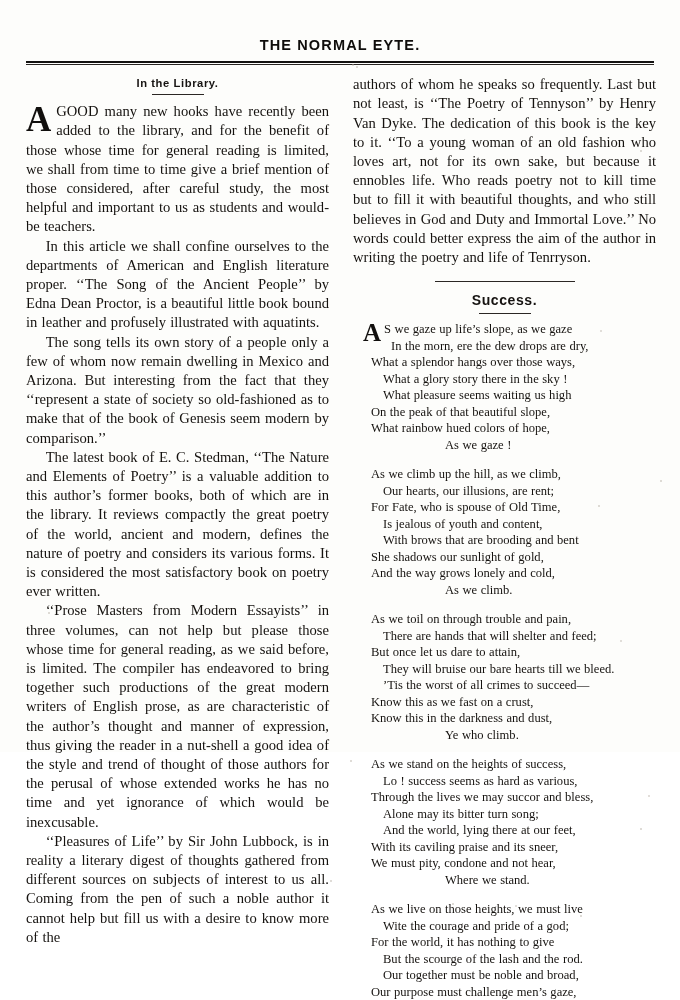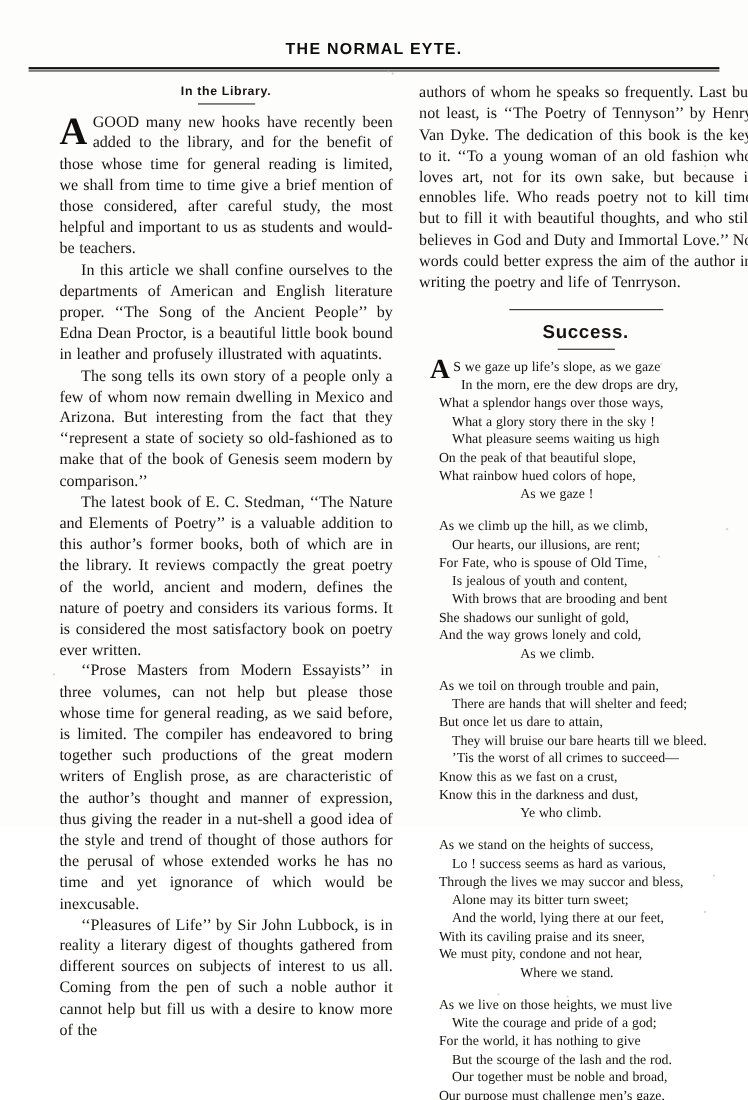--- a/index.html
+++ b/index.html
@@ -46,37 +46,36 @@
     border-top: 0.9px solid #2a2623;
   }
 
   
   .columns {
     display: flex;
     padding: 10px 26px 0 26px;
     box-sizing: border-box;
     gap: 24px;
     height: 930px;
-    margin-left: 28px;
   }
   .col {
     width: 303px;
     flex: 0 0 303px;
   }
 
   .sec-head {
     text-align: center;
     font-family: "Liberation Sans", "DejaVu Sans", sans-serif;
     font-weight: bold;
     font-size: 11.2px;
     letter-spacing: 0.6px;
     color: #161311;
     margin: 2px 0 0 0;
   }
-  .sec-head.success-head { font-size: 17px; }
+  .sec-head.success-head { font-size: 14px; }
   .short-rule {
     width: 52px;
     height: 0;
     border-top: 1.5px solid #2b2724;
     margin: 5px auto 7px auto;
   }
   .long-rule {
     width: 140px;
     height: 0;
     border-top: 1.1px solid #2b2724;
@@ -211,21 +210,21 @@
             <div class="pl i1">They will bruise our bare hearts till we bleed.</div>
             <div class="pl i1">’Tis the worst of all crimes to succeed—</div>
             <div class="pl">Know this as we fast on a crust,</div>
             <div class="pl">Know this in the darkness and dust,</div>
             <div class="pl refrain">Ye who climb.</div>
           </div>
           <div class="stanza">
             <div class="pl">As we stand on the heights of success,</div>
             <div class="pl i1">Lo ! success seems as hard as various,</div>
             <div class="pl">Through the lives we may succor and bless,</div>
-            <div class="pl i1">Alone may its bitter turn sweet;</div>
+            <div class="pl i1">Alone may its bitter turn song;</div>
             <div class="pl i1">And the world, lying there at our feet,</div>
             <div class="pl">With its caviling praise and its sneer,</div>
             <div class="pl">We must pity, condone and not hear,</div>
             <div class="pl refrain">Where we stand.</div>
           </div>
           <div class="stanza">
             <div class="pl">As we live on those heights, we must live</div>
             <div class="pl i1">Wite the courage and pride of a god;</div>
             <div class="pl">For the world, it has nothing to give</div>
             <div class="pl i1">But the scourge of the lash and the rod.</div>

